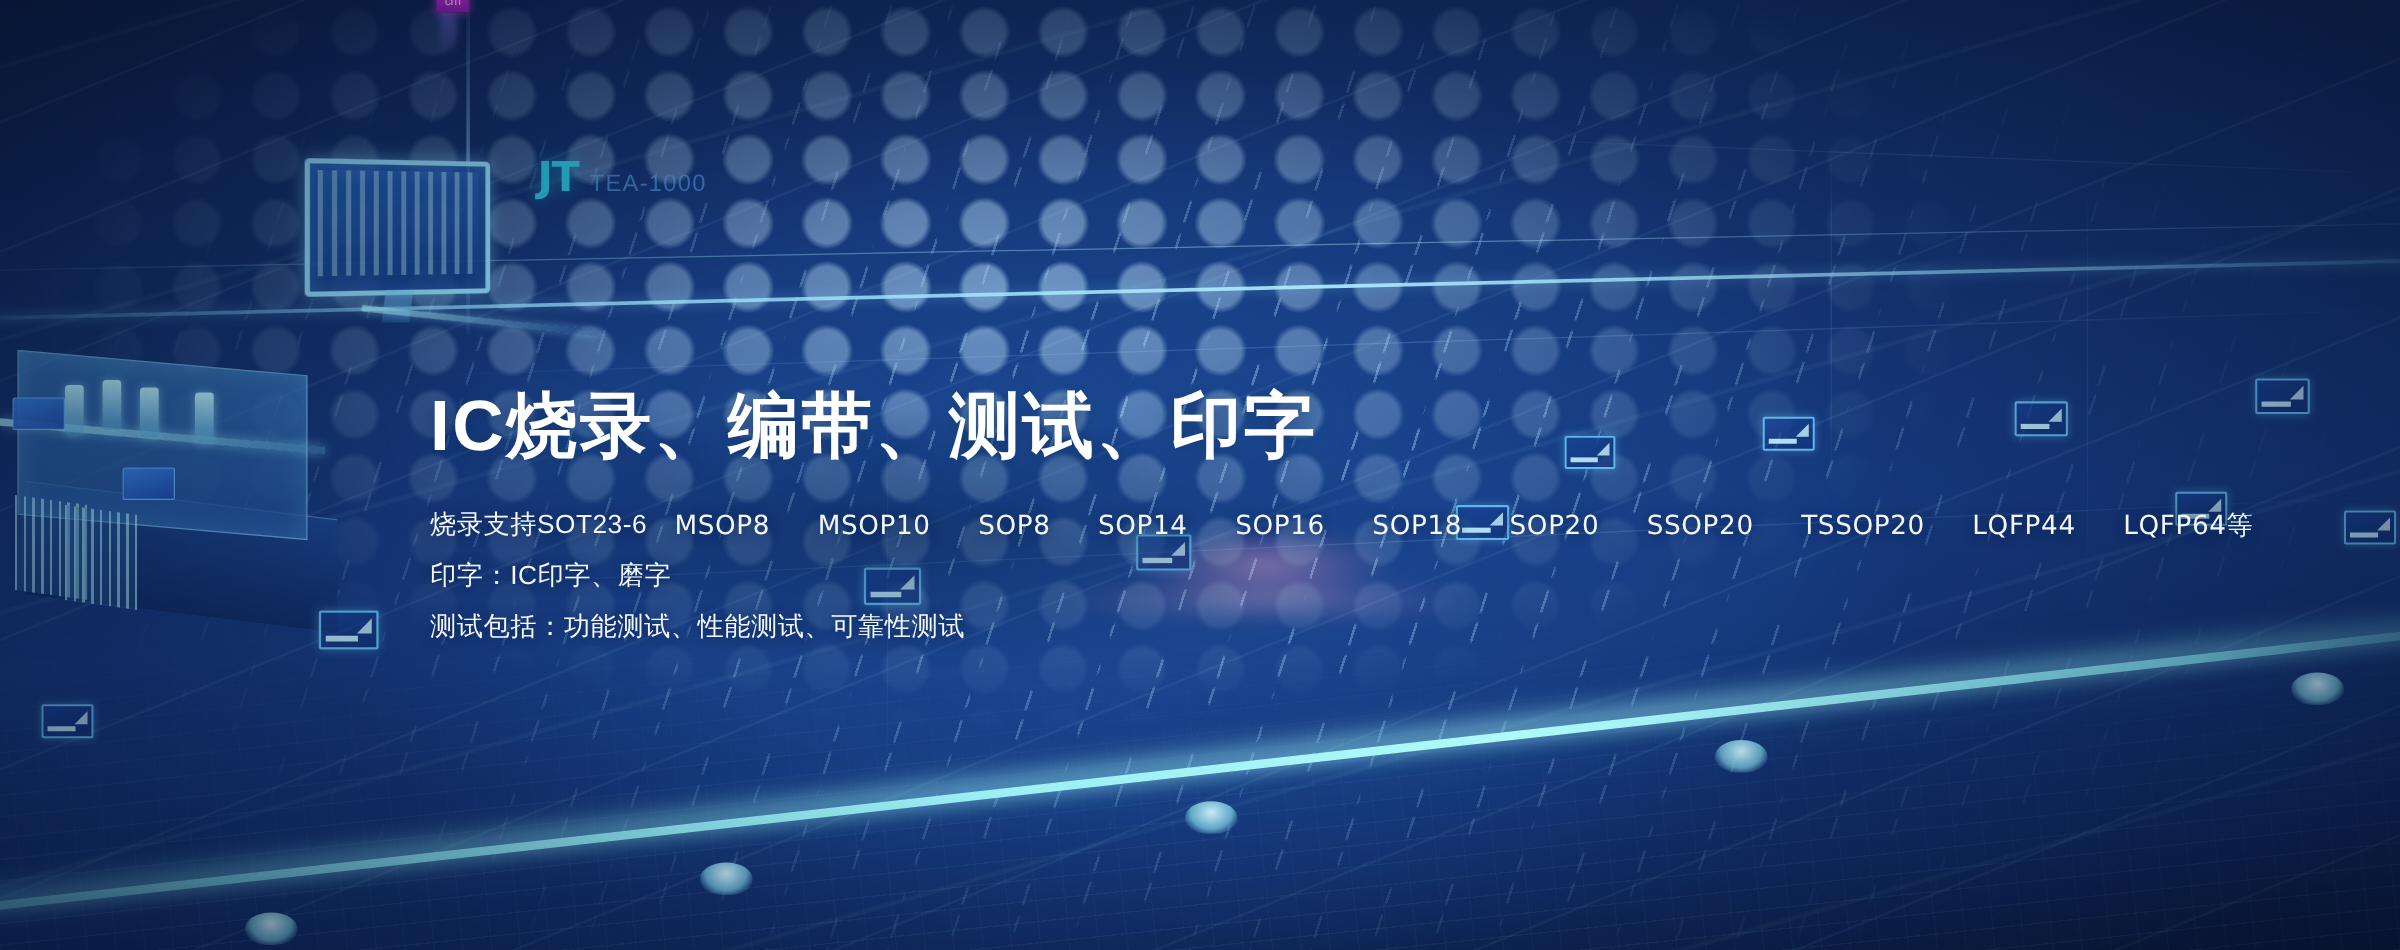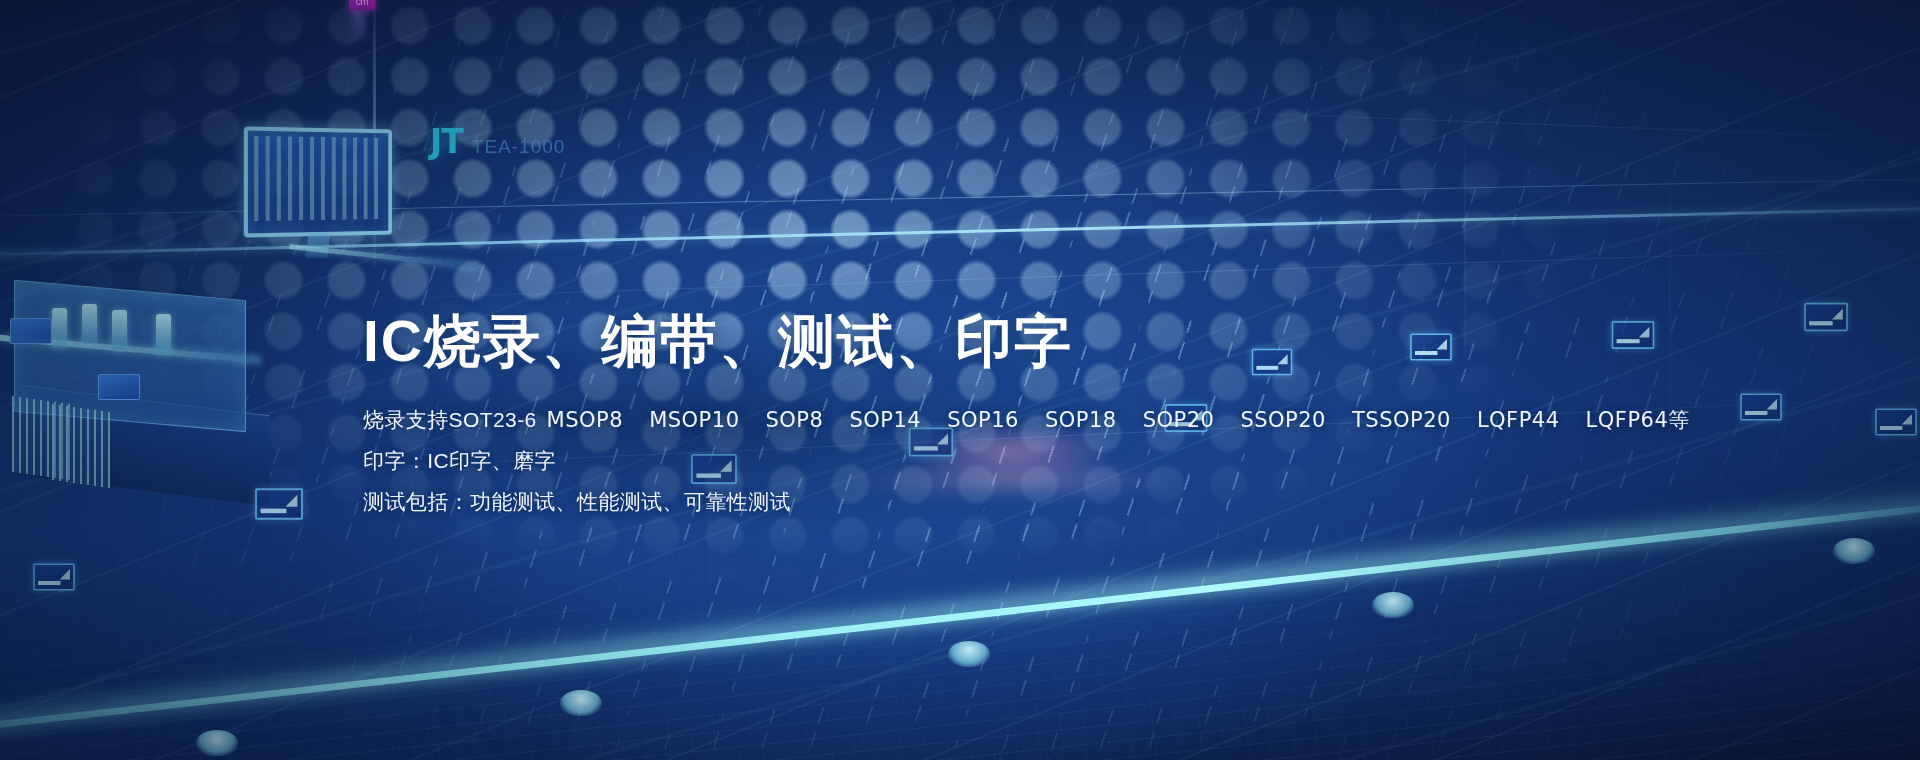--- a/index.html
+++ b/index.html
@@ -355,21 +355,21 @@
     position: absolute;
     right: 4px; top: 5px;
     width: 0; height: 0;
     border-left: 13px solid transparent;
     border-bottom: 13px solid rgba(205,245,252,.8);
   }
 
   
   .content {
     position: absolute;
-    left: 363px;
+    left: 344px;
     top: 310px;
     width: 1260px;
     z-index: 9;
   }
   .headline {
     margin: 0;
     font-size: 57px;
     font-weight: 700;
     color: #ffffff;
     letter-spacing: 2px;
@@ -386,21 +386,21 @@
     color: #f2f7ff;
     font-size: 21px;
     line-height: 1.95;
     letter-spacing: .4px;
     text-shadow: 0 1px 9px rgba(8,30,70,.8);
     white-space: nowrap;
   }
   .pkg-row {
     display: flex;
     align-items: flex-end;
-    gap: 4px;
+    gap: 16px;
   }
   .pkg-lead { margin-right: 6px; }
   .pkg {
     margin-right: 22px;
     font-family: "DejaVu Sans", sans-serif;
     letter-spacing: .5px;
   }
   .pkg:last-child { margin-right: 0; }
 
   

